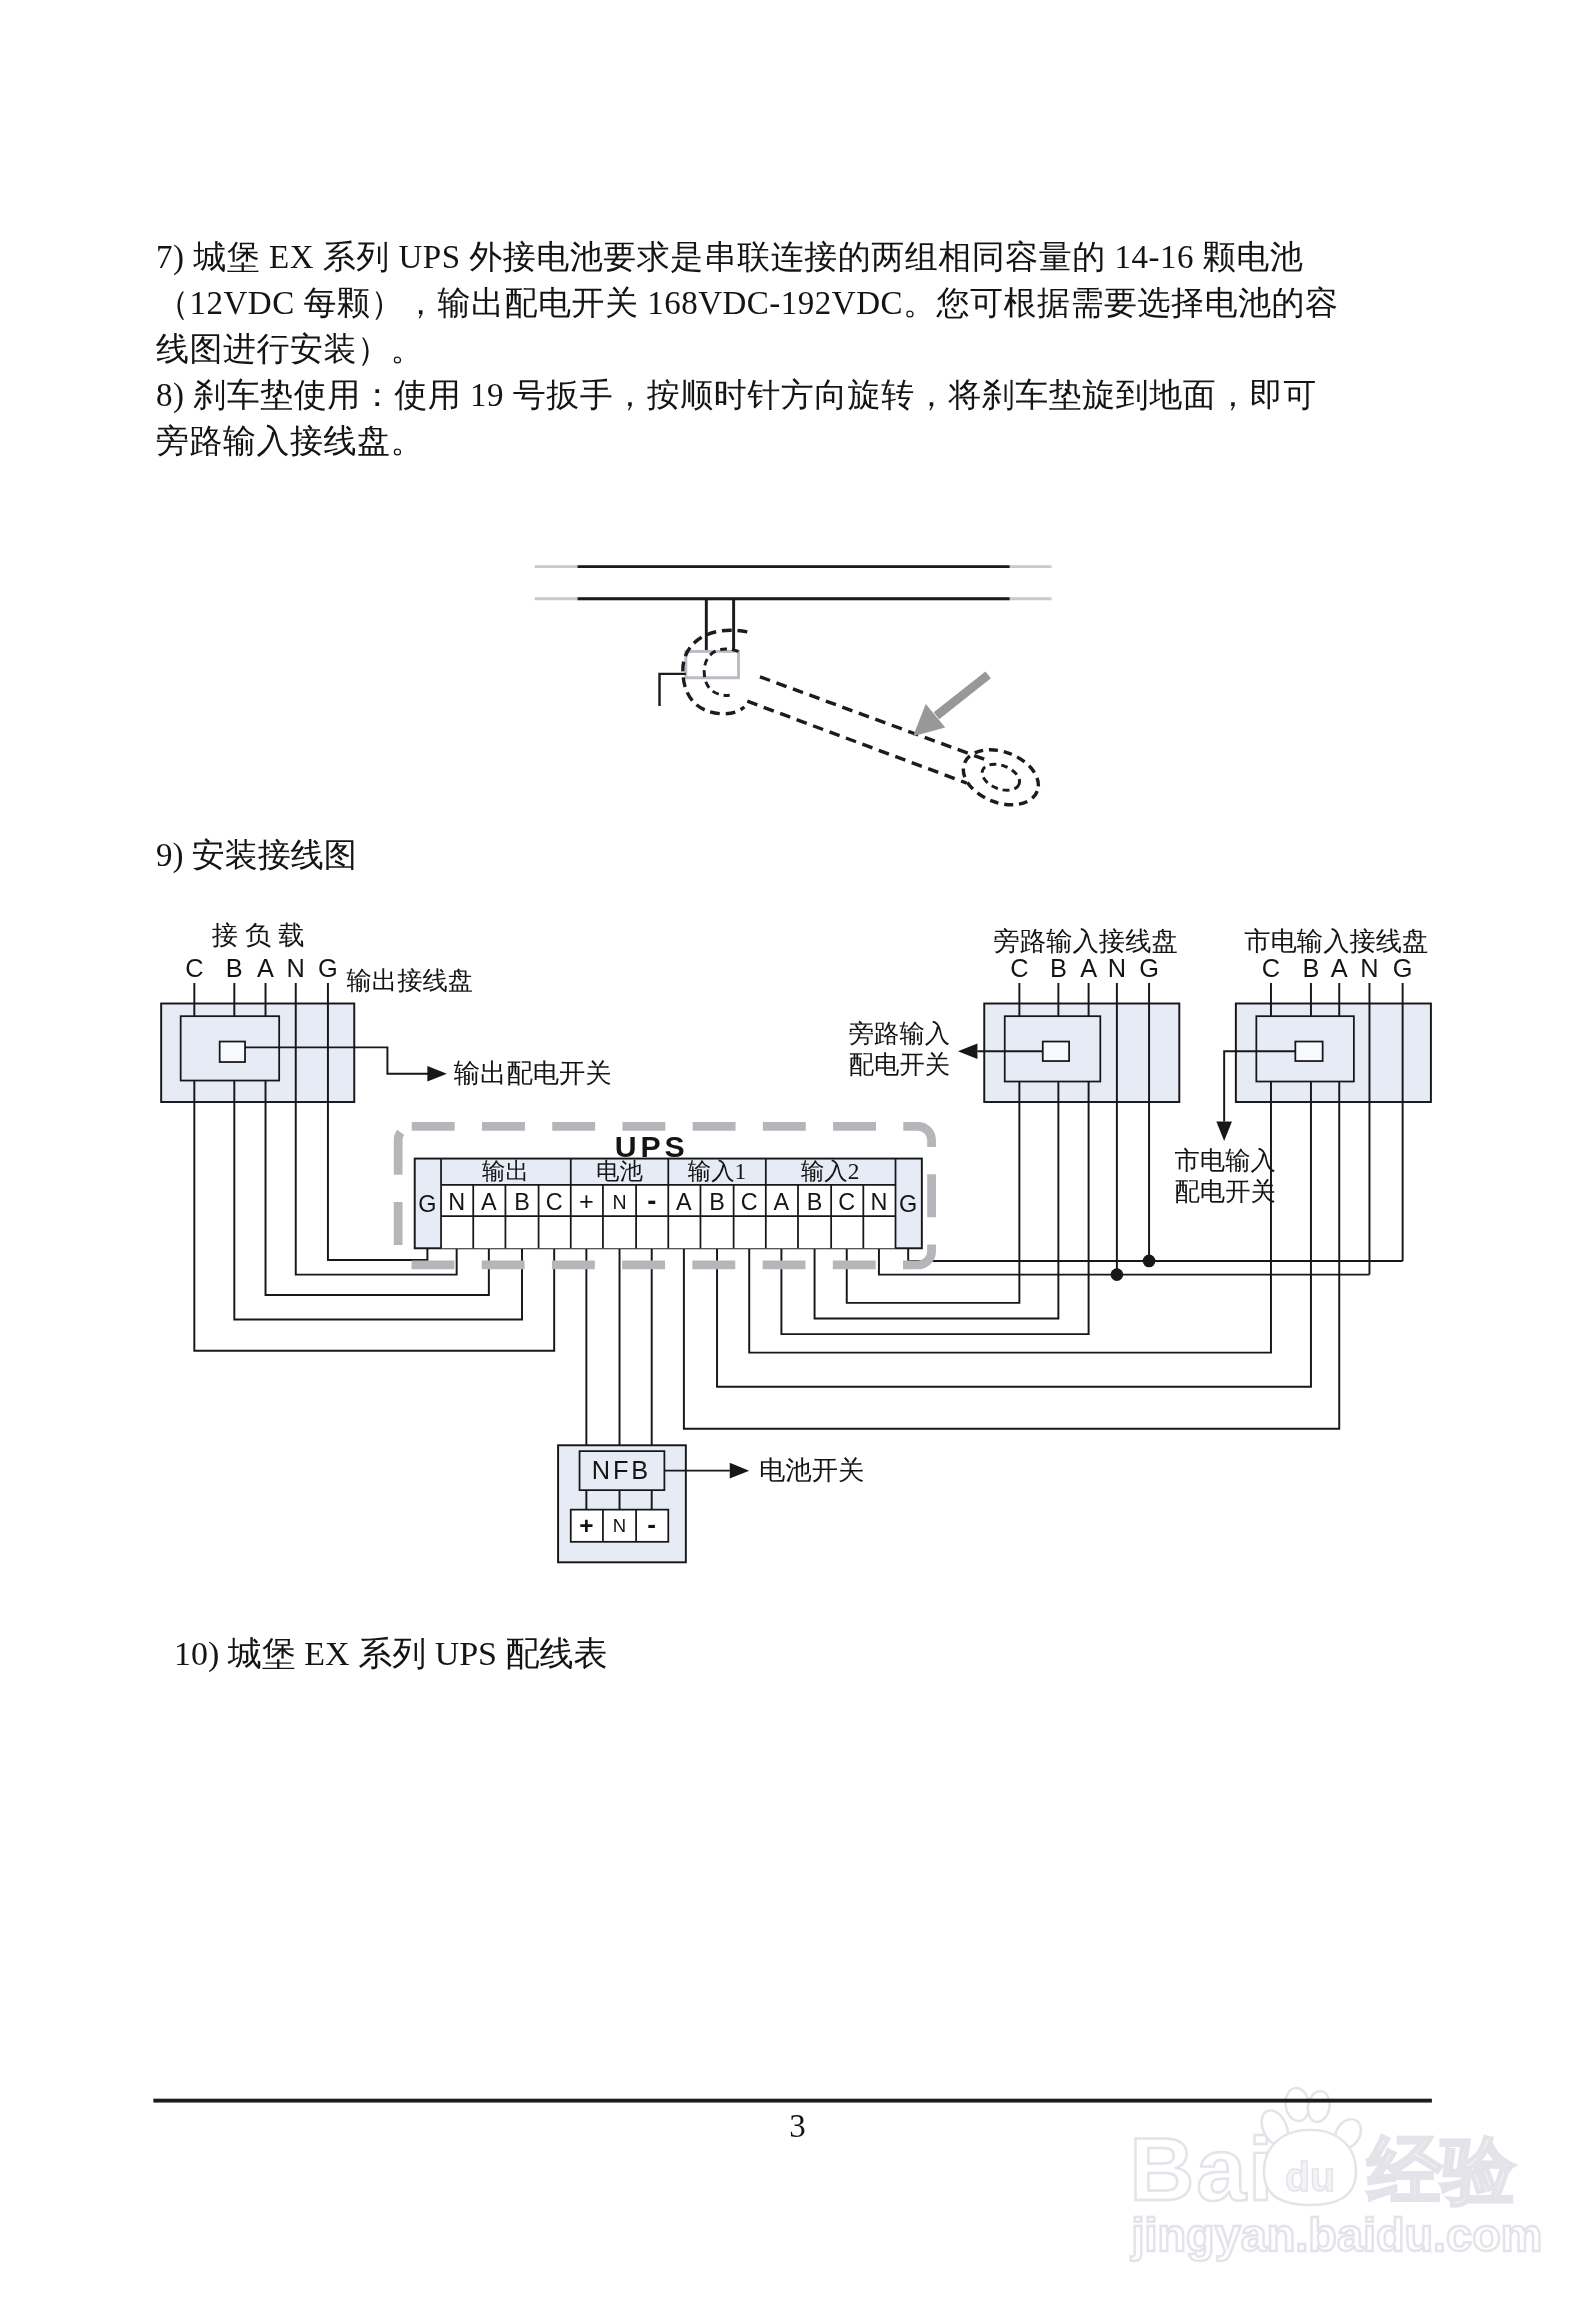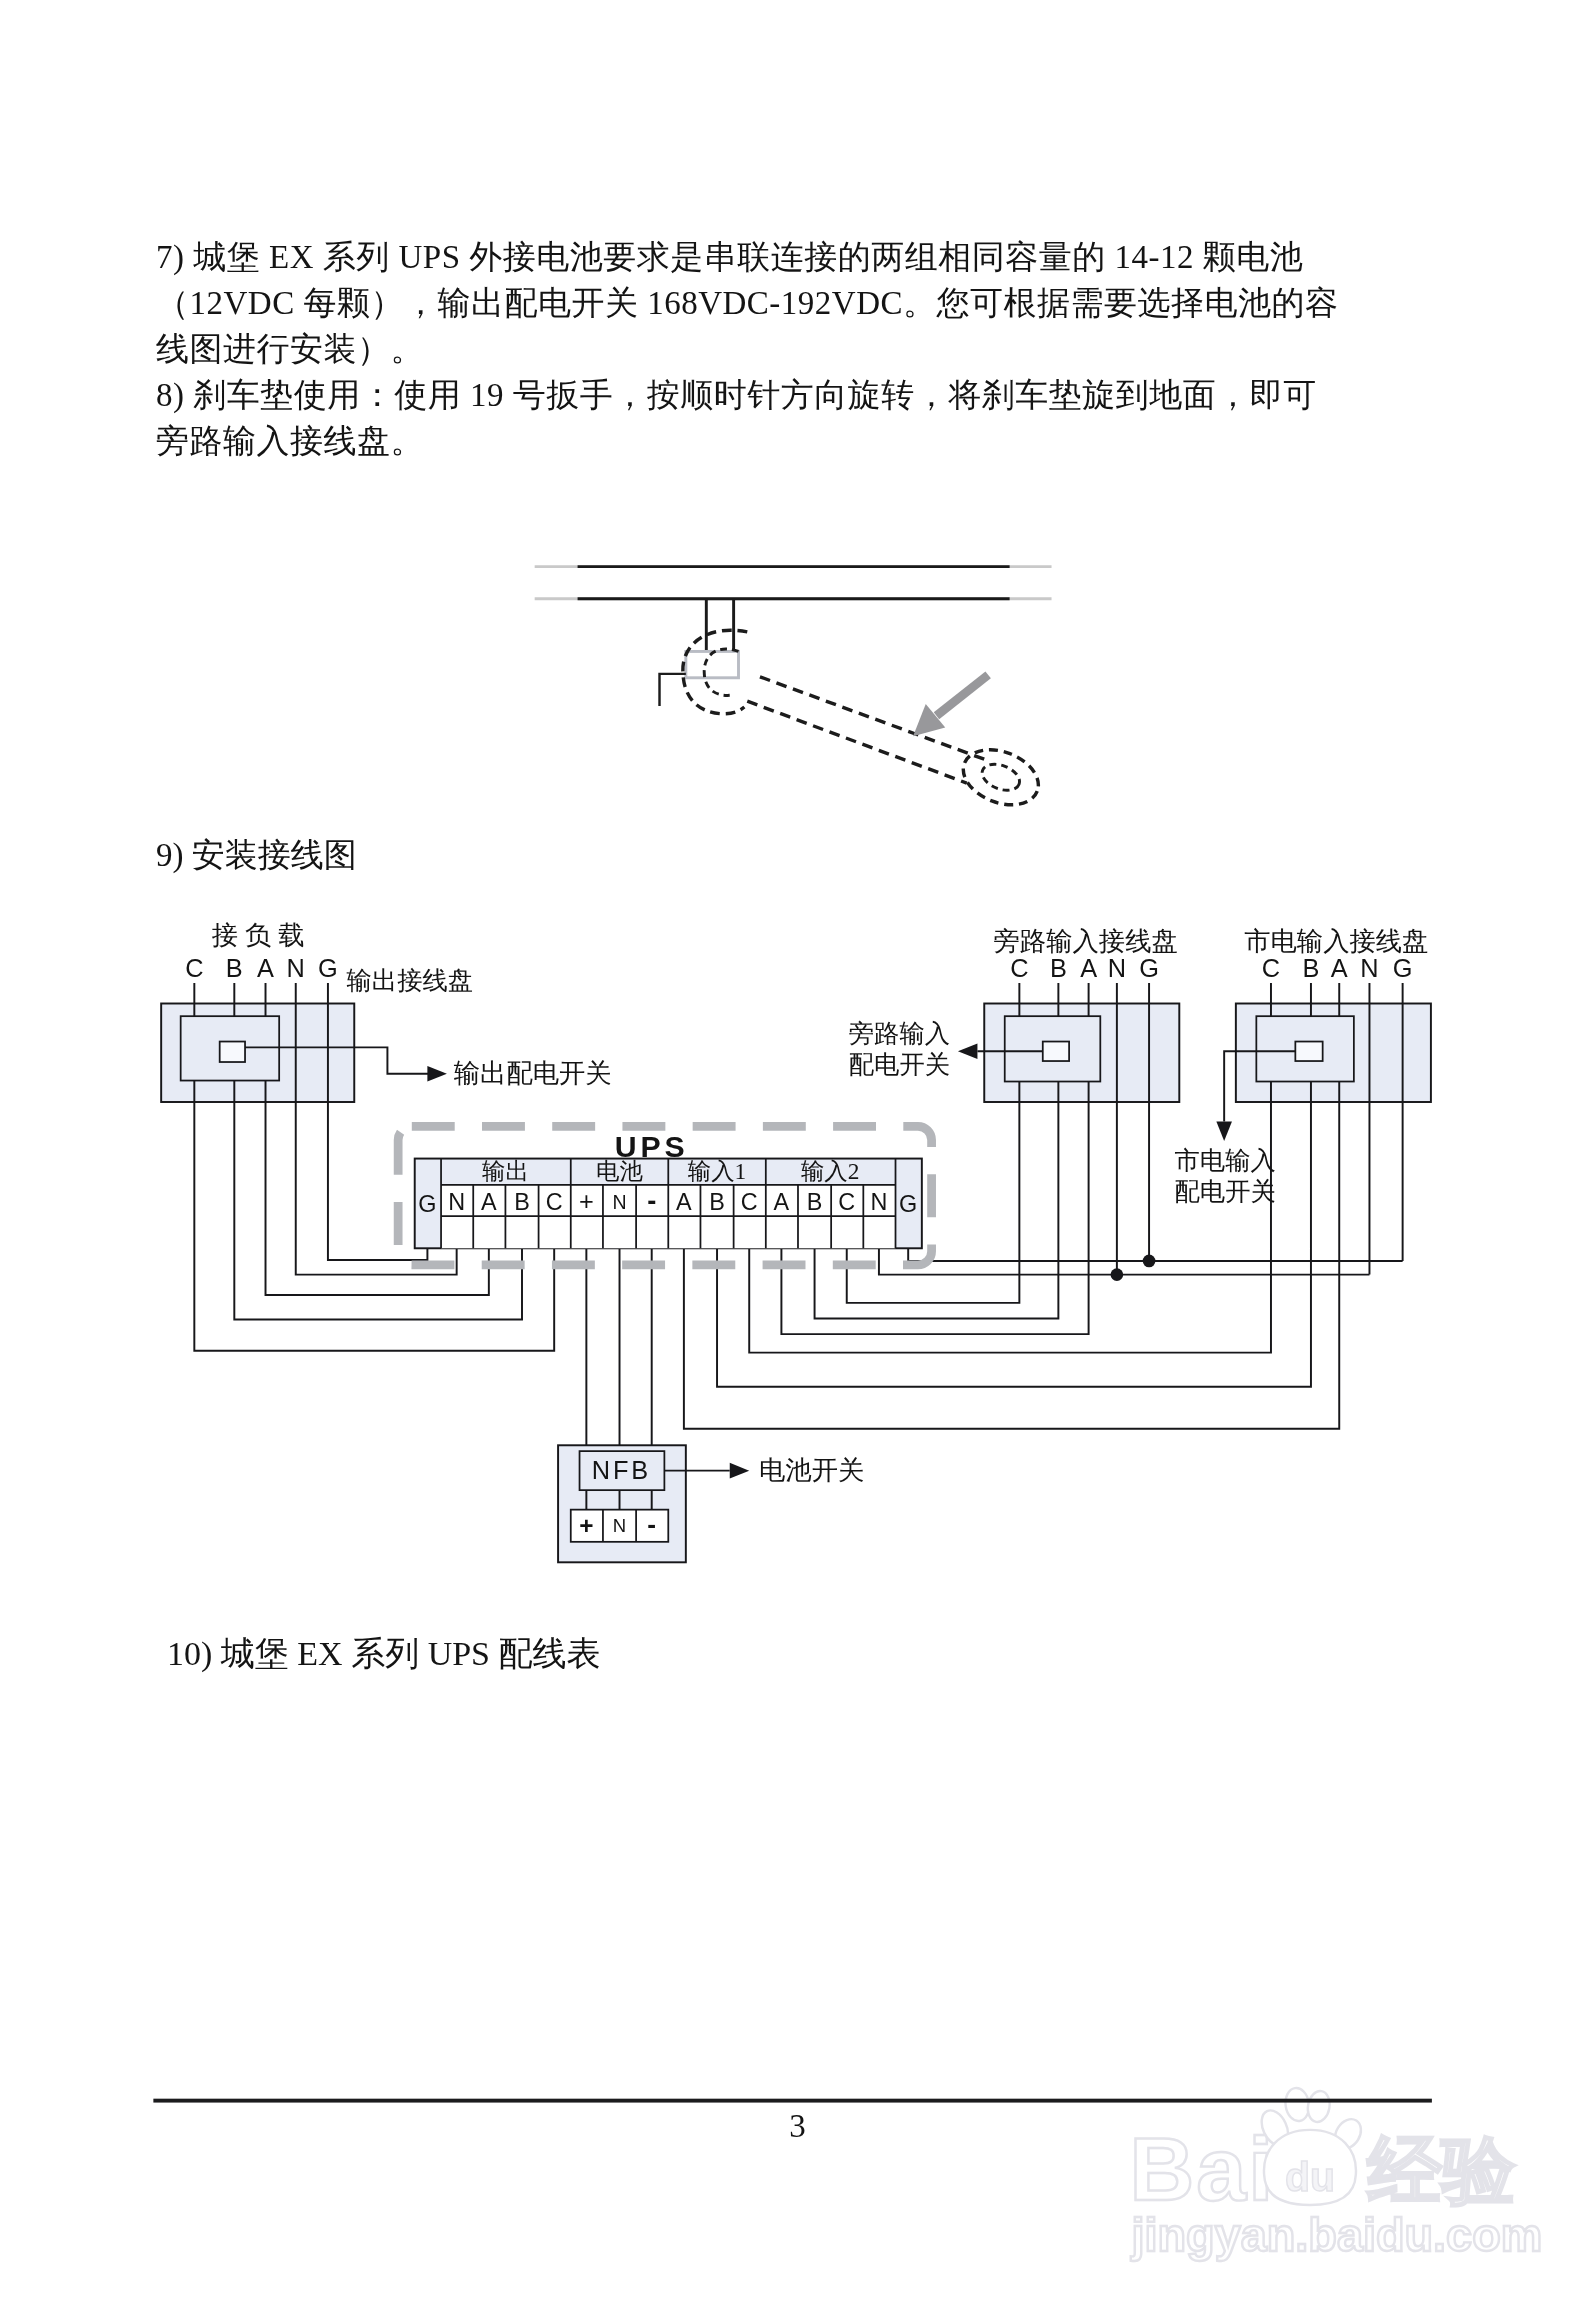--- a/index.html
+++ b/index.html
@@ -1,42 +1,42 @@
 <!DOCTYPE html>
 <html><head>
 <meta charset="utf-8">
 <style>
   html,body{margin:0;padding:0;background:#ffffff;}
   .page{position:relative;width:1595px;height:2322px;background:#ffffff;overflow:hidden;
         font-family:"Liberation Serif","DejaVu Serif",serif;color:#141414;}
   .bodytext{position:absolute;left:156px;top:234px;}
   .tline{font-size:33px;line-height:46px;white-space:nowrap;letter-spacing:0.5px;}
   .h9{position:absolute;left:156px;top:833px;font-size:33px;white-space:nowrap;}
-  .h10{position:absolute;left:167px;top:1631px;font-size:34px;white-space:nowrap;}
+  .h10{position:absolute;left:174px;top:1631px;font-size:34px;white-space:nowrap;}
   .pagenum{position:absolute;left:0;top:2108px;width:1595px;text-align:center;font-size:33px;}
   svg.overlay{position:absolute;left:0;top:0;}
   .cjk{font-family:"Liberation Serif","DejaVu Serif",serif;fill:#141414;}
   .lat{font-family:"Liberation Sans","DejaVu Sans",sans-serif;fill:#141414;}
   .bx{fill:#e7ebf5;stroke:#17171a;stroke-width:2;}
   .ibx{fill:#e7ebf5;stroke:#17171a;stroke-width:1.8;}
   .sq{fill:#f7f9fd;stroke:#17171a;stroke-width:1.8;}
   .w{stroke:#17171a;stroke-width:2;fill:none;}
   .grid{stroke:#17171a;stroke-width:1.8;fill:none;}
   .ah{fill:#17171a;stroke:none;}
   .sketch{stroke:#1c1c1c;fill:none;}
   .wm{fill:#ffffff;stroke:#e3e3e9;stroke-width:2.5;font-weight:bold;
       font-family:"Liberation Sans","DejaVu Sans",sans-serif;}
 </style>
 </head>
 <body>
 
 <div class="page">
 
   <div class="bodytext">
-    <div class="tline">7) 城堡 EX 系列 UPS 外接电池要求是串联连接的两组相同容量的 14-12  颗电池</div>
+    <div class="tline">7) 城堡 EX 系列 UPS 外接电池要求是串联连接的两组相同容量的 14-16  颗电池</div>
     <div class="tline">（12VDC 每颗），输出配电开关 168VDC-192VDC。您可根据需要选择电池的容</div>
     <div class="tline">线图进行安装）。</div>
     <div class="tline">8) 刹车垫使用：使用 19 号扳手，按顺时针方向旋转，将刹车垫旋到地面，即可</div>
     <div class="tline">旁路输入接线盘。</div>
   </div>
 
   <div class="h9">9) 安装接线图</div>
   <div class="h10">10) 城堡 EX 系列 UPS 配线表</div>
   <div class="pagenum">3</div>
 

